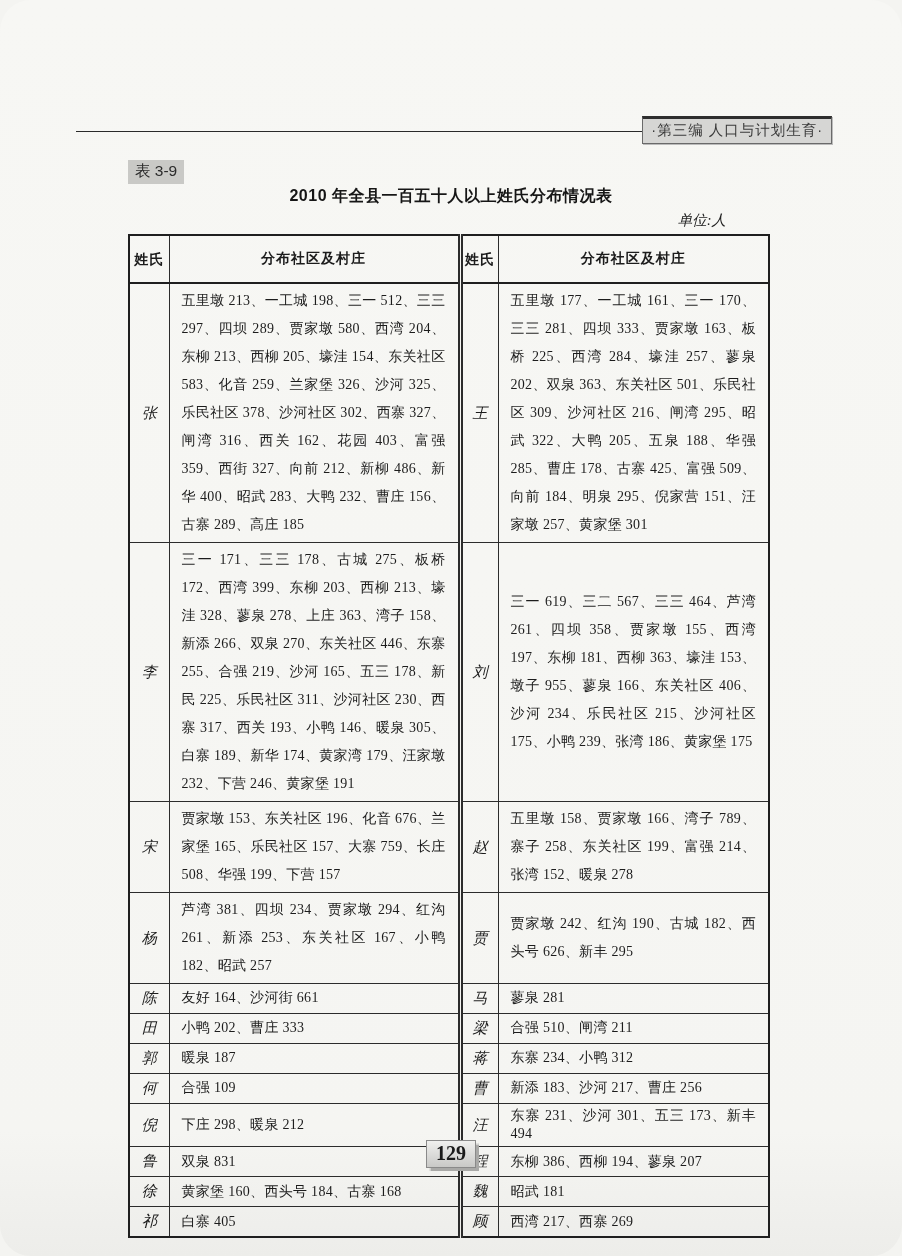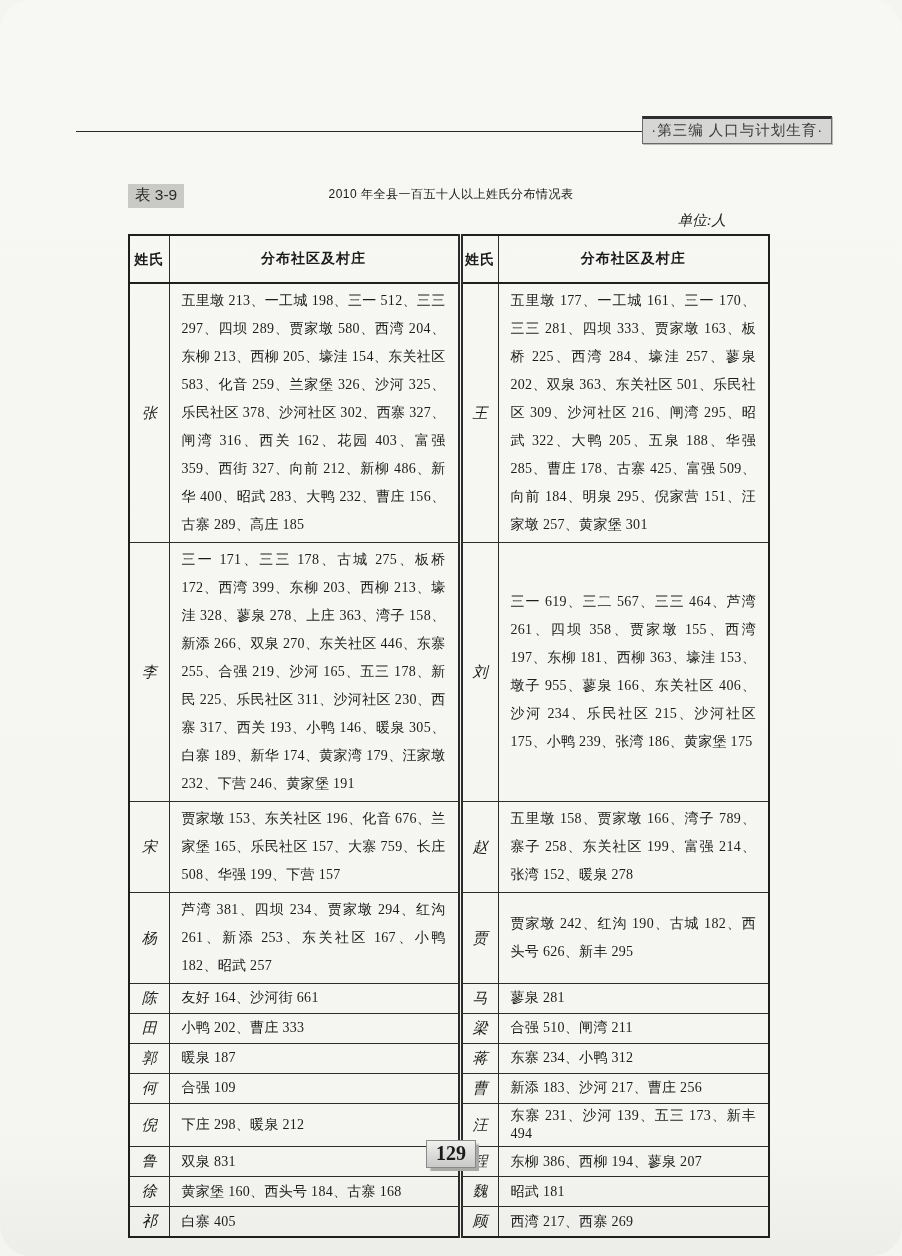--- a/index.html
+++ b/index.html
@@ -31,27 +31,27 @@
     font-family: "Liberation Sans", "DejaVu Sans", sans-serif;
     font-size: 14.5px; letter-spacing: 1px; color: #3a3a3a;
     box-shadow: 1px 1px 0 #bbb;
   }
   
   .table-label {
     position: absolute; top: 160px; left: 128px;
     background: #c9c9c6;
     padding: 1px 7px 2px 7px;
     font-family: "Liberation Sans", "DejaVu Sans", sans-serif;
-    font-size: 15.5px; color: #2b2b2b; margin-top: 24px;
+    font-size: 15.5px; color: #2b2b2b;
   }
   .doc-title {
     position: absolute; top: 186px; left: 0; width: 902px;
     text-align: center;
     font-family: "Liberation Sans", "DejaVu Sans", sans-serif;
-    font-weight: normal; font-size: 12px; letter-spacing: 0.5px;
+    font-weight: bold; font-size: 16px; letter-spacing: 0.5px;
     color: #161616;
   }
   .unit-note {
     position: absolute; top: 211px; left: 128px; width: 640px;
     text-align: right; padding-right: 42px;
     font-style: italic; font-size: 14.5px; color: #222;
   }
   
   table.dist-table {
     position: absolute; top: 234px; left: 128px;
@@ -189,21 +189,21 @@
         <tr class="row-7">
           <td class="surname-cell">何</td>
           <td class="content-cell">合强 109</td>
           <td class="surname-cell divider-left">曹</td>
           <td class="content-cell">新添 183、沙河 217、曹庄 256</td>
         </tr>
         <tr class="row-8">
           <td class="surname-cell">倪</td>
           <td class="content-cell">下庄 298、暖泉 212</td>
           <td class="surname-cell divider-left">汪</td>
-          <td class="content-cell">东寨 231、沙河 139、五三 173、新丰 494</td>
+          <td class="content-cell">东寨 231、沙河 301、五三 173、新丰 494</td>
         </tr>
         <tr class="row-9">
           <td class="surname-cell">鲁</td>
           <td class="content-cell">双泉 831</td>
           <td class="surname-cell divider-left">程</td>
           <td class="content-cell">东柳 386、西柳 194、蓼泉 207</td>
         </tr>
         <tr class="row-10">
           <td class="surname-cell">徐</td>
           <td class="content-cell">黄家堡 160、西头号 184、古寨 168</td>

